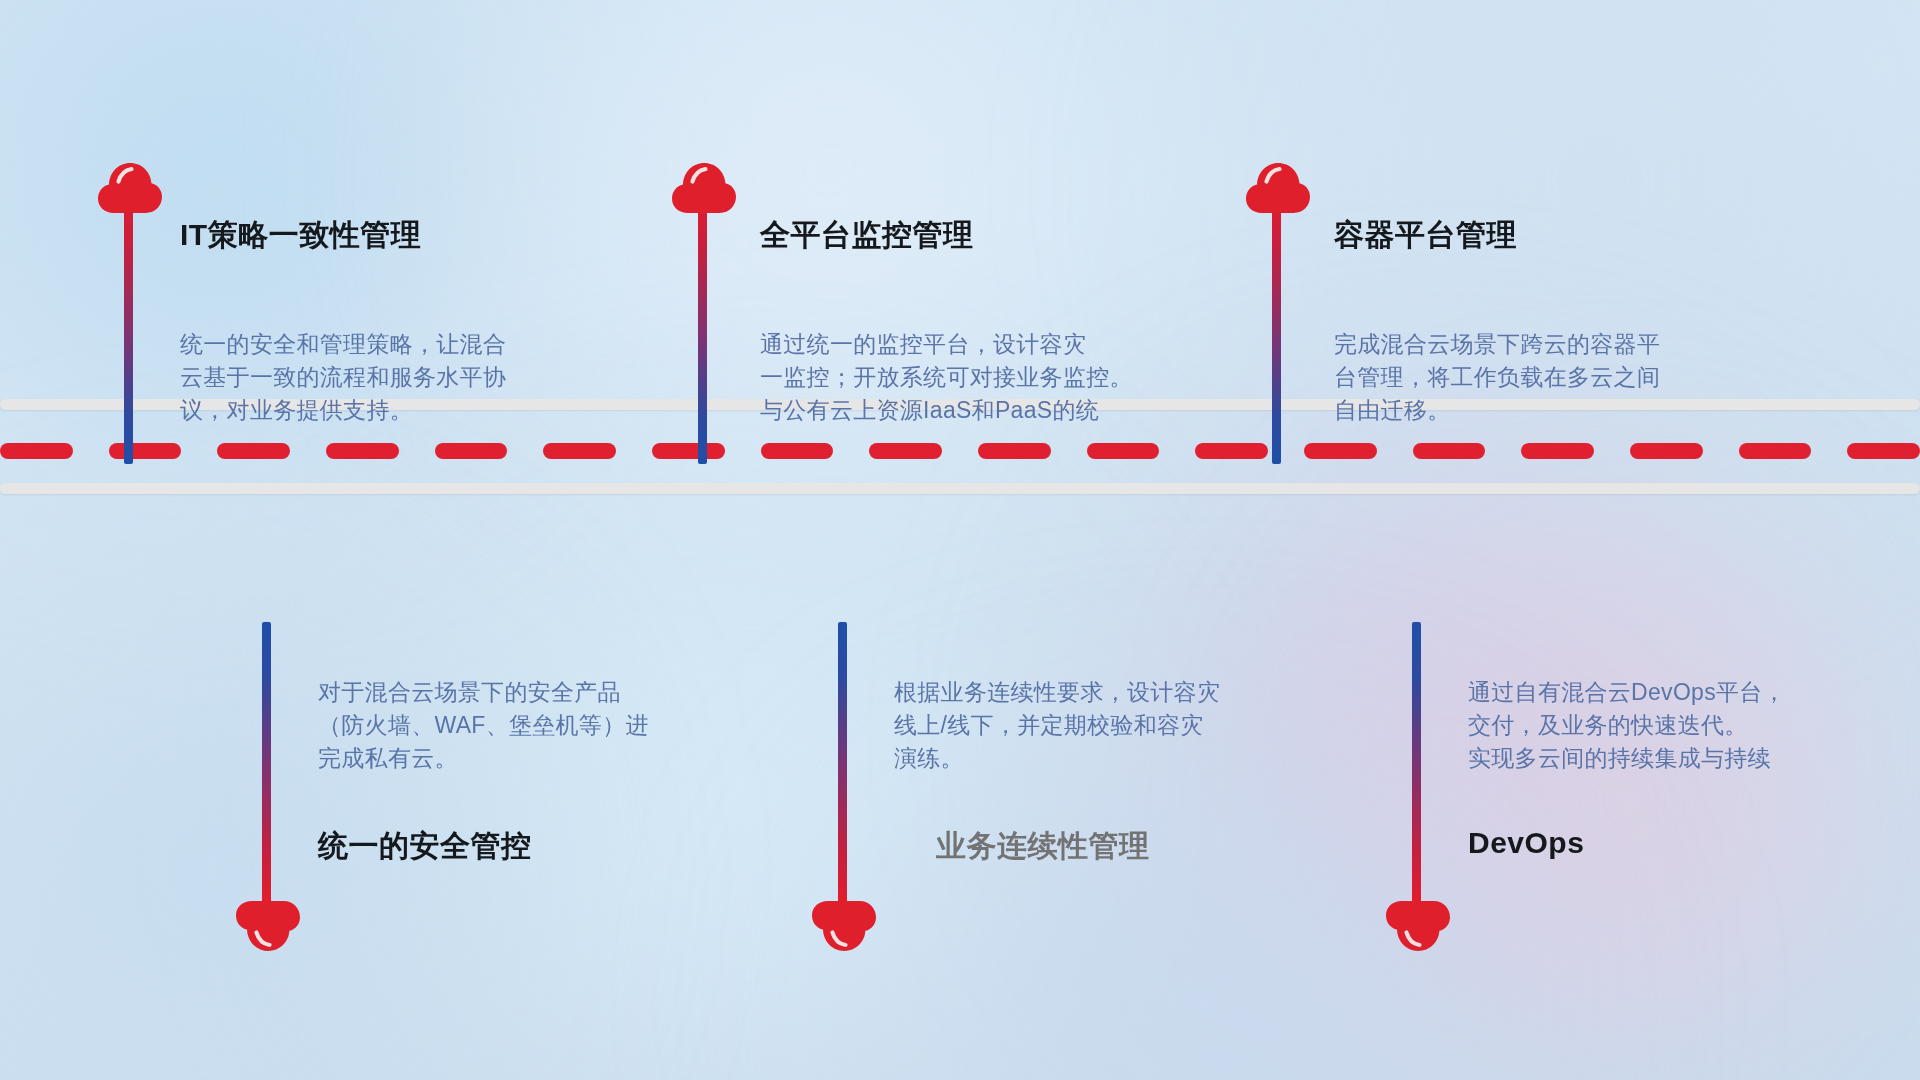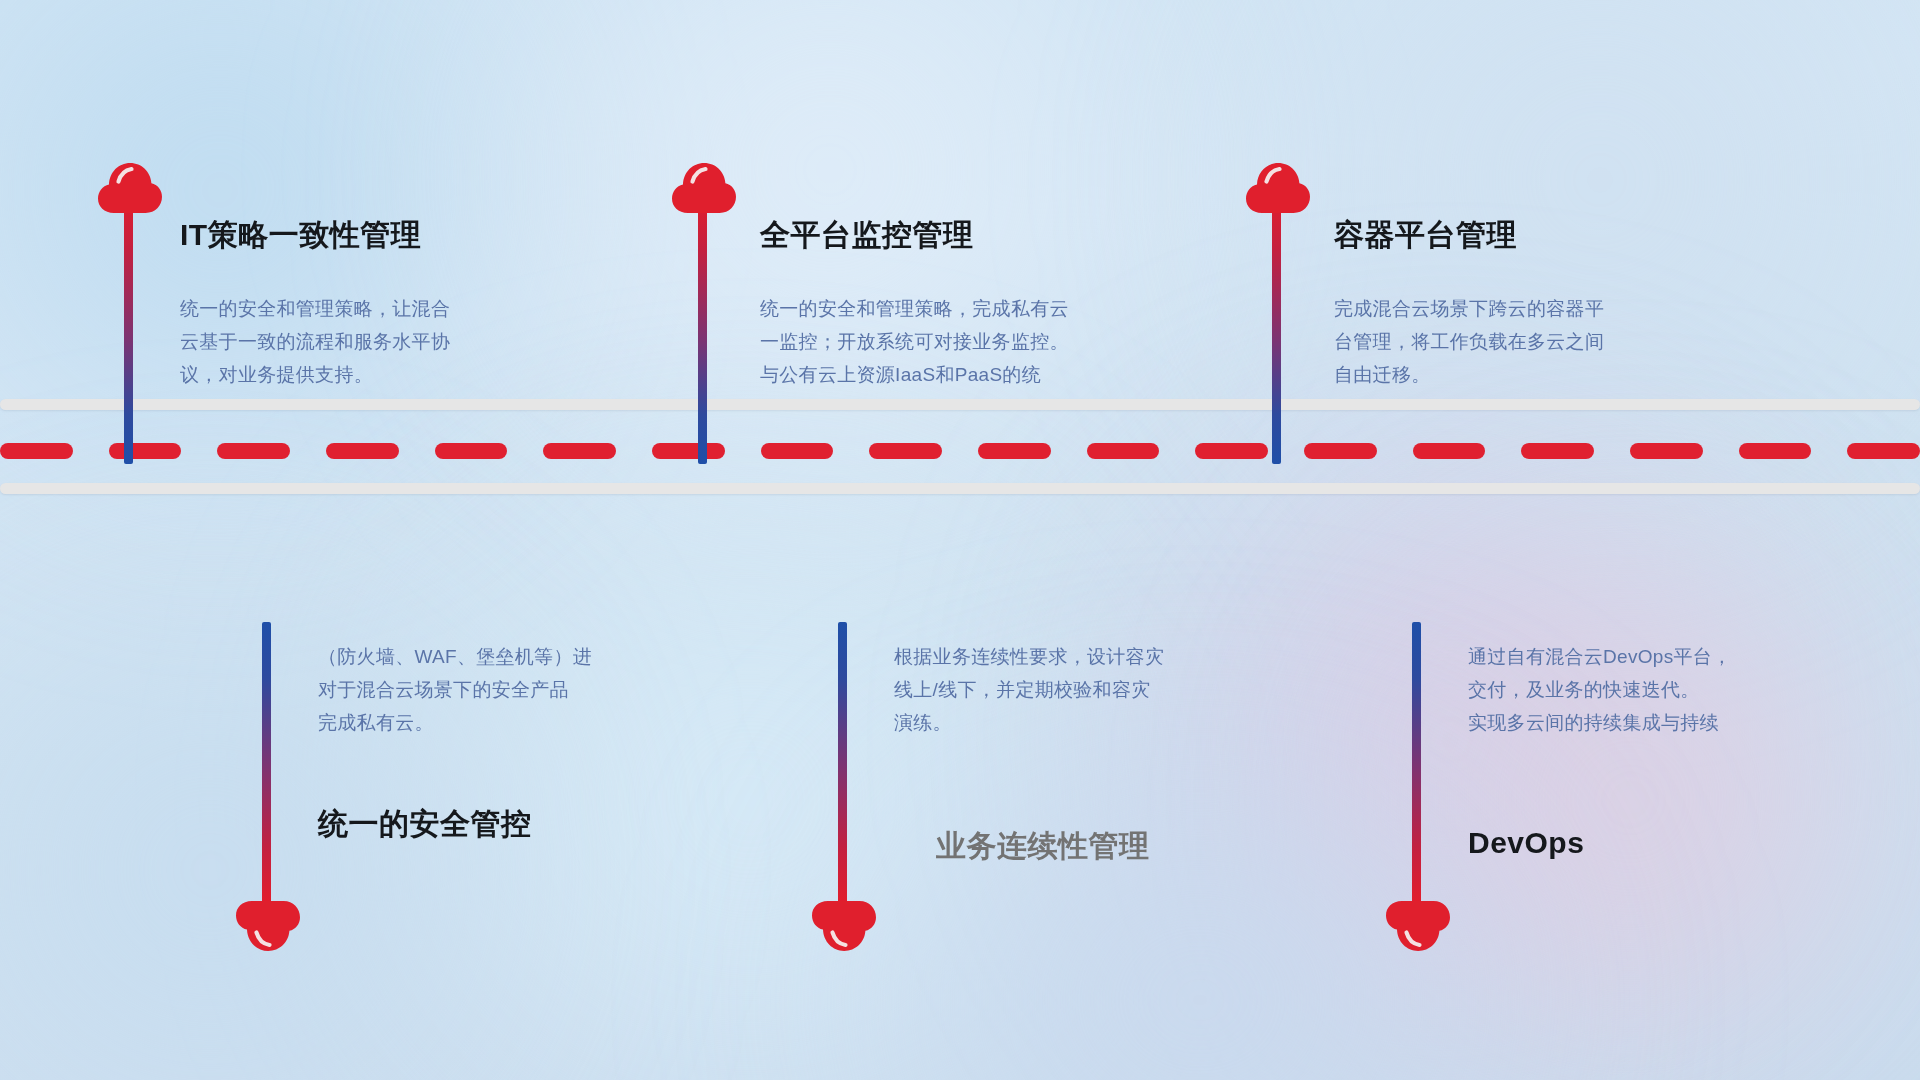--- a/index.html
+++ b/index.html
@@ -45,22 +45,22 @@
   .pin{position:absolute;}
   .pin-stem{position:absolute;width:9px;border-radius:2px;}
   .stem-down{background:linear-gradient(180deg,#e41d2b 0%,#c4203f 22%,#7b3473 55%,#2e4a9e 82%,#1f4fa8 100%);}
   .stem-up{background:linear-gradient(180deg,#1f4fa8 0%,#2e4a9e 20%,#7b3473 50%,#c4203f 80%,#e41d2b 100%);}
 
   .cloud{position:absolute;width:66px;height:52px;}
 
   
   .pin-title{position:absolute;white-space:nowrap;
     font-size:30px;font-weight:700;color:#15181c;letter-spacing:.5px;}
-  .pin-body{position:absolute;font-size:19px;line-height:33px;
-    color:#5a74a8;letter-spacing:.3px;font-weight:400;}
+  .pin-body{position:absolute;font-size:23px;line-height:33px;
+    color:#5a74a8;letter-spacing:.3px;font-weight:400;margin-top:36px;}
   .pin-body div{white-space:nowrap;}
 </style>
 </head>
 <body>
 
 <div id="stage">
 
   <div class="bg-base"></div>
   <div class="bg-blob blob-a"></div>
   <div class="bg-blob blob-b"></div>
@@ -113,21 +113,21 @@
       <div class="pin" style="left: 0px; top: 0px; width: 1729px; height: 1080px; pointer-events: none;">
         <div class="pin-stem stem-down" style="left: 698px; top: 190px; height: 274px;"></div>
         <div class="cloud" style="left: 671px; top: 162px;"><svg width="66" height="52" viewBox="0 0 66 52">
             <g>
               <path d="M17 51 C7 51 1 44.5 1 36.5 C1 29.5 5.5 23.8 12 22.4 C12.4 10.2 21.6 1 33.2 1 C44.6 1 53.6 9.7 54.4 21.2 C60.6 22.6 65 28 65 34.8 C65 43.6 58.2 51 48.6 51 Z" fill="#e01f2d"></path>
               <path d="M21.5 19.5 C23.5 12.5 28.5 8 34.5 7" stroke="#f5f2f2" stroke-width="4.2" stroke-linecap="round" fill="none" opacity="0.92"></path>
             </g>
           </svg></div>
         <div class="pin-title" style="left: 760px; top: 215px; color: rgb(21, 24, 28);">全平台监控管理</div>
         <div class="pin-body" style="left: 760px; color: rgb(90, 116, 168); top: 292px;">
-          <div>统一的安全和管理策略，完成私有云</div>
+          <div>通过统一的监控平台，设计容灾</div>
           <div>一监控；开放系统可对接业务监控。</div>
           <div>与公有云上资源IaaS和PaaS的统</div>
         </div>
       </div>
       <div class="pin" style="left: 0px; top: 0px; width: 1920px; height: 1051px; pointer-events: none;">
         <div class="pin-stem stem-down" style="left: 1272px; top: 190px; height: 274px;"></div>
         <div class="cloud" style="left: 1245px; top: 162px;"><svg width="66" height="52" viewBox="0 0 66 52">
             <g>
               <path d="M17 51 C7 51 1 44.5 1 36.5 C1 29.5 5.5 23.8 12 22.4 C12.4 10.2 21.6 1 33.2 1 C44.6 1 53.6 9.7 54.4 21.2 C60.6 22.6 65 28 65 34.8 C65 43.6 58.2 51 48.6 51 Z" fill="#e01f2d"></path>
               <path d="M21.5 19.5 C23.5 12.5 28.5 8 34.5 7" stroke="#f5f2f2" stroke-width="4.2" stroke-linecap="round" fill="none" opacity="0.92"></path>
@@ -141,24 +141,24 @@
         </div>
       </div>
       <div class="pin" style="left: 0px; top: 0px; width: 1920px; height: 1080px; pointer-events: none;">
         <div class="pin-stem stem-up" style="left: 262px; top: 622px; height: 284px;"></div>
         <div class="cloud" style="left: 235px; top: 900px;"><svg width="66" height="52" viewBox="0 0 66 52">
             <g transform="scale(1,-1) translate(0,-52)">
               <path d="M17 51 C7 51 1 44.5 1 36.5 C1 29.5 5.5 23.8 12 22.4 C12.4 10.2 21.6 1 33.2 1 C44.6 1 53.6 9.7 54.4 21.2 C60.6 22.6 65 28 65 34.8 C65 43.6 58.2 51 48.6 51 Z" fill="#e01f2d"></path>
               <path d="M21.5 19.5 C23.5 12.5 28.5 8 34.5 7" stroke="#f5f2f2" stroke-width="4.2" stroke-linecap="round" fill="none" opacity="0.92"></path>
             </g>
           </svg></div>
-        <div class="pin-title" style="left: 318px; top: 804px; color: rgb(21, 24, 28);">统一的安全管控</div>
+        <div class="pin-title" style="left: 318px; top: 826px; color: rgb(21, 24, 28);">统一的安全管控</div>
         <div class="pin-body" style="left: 318px; color: rgb(90, 116, 168); top: 640px;">
+          <div>对于混合云场景下的安全产品</div>
           <div>（防火墙、WAF、堡垒机等）进</div>
-          <div>对于混合云场景下的安全产品</div>
           <div>完成私有云。</div>
         </div>
       </div>
       <div class="pin" style="left: 0px; top: 0px; width: 1920px; height: 1080px; pointer-events: none;">
         <div class="pin-stem stem-up" style="left: 838px; top: 622px; height: 284px;"></div>
         <div class="cloud" style="left: 811px; top: 900px;"><svg width="66" height="52" viewBox="0 0 66 52">
             <g transform="scale(1,-1) translate(0,-52)">
               <path d="M17 51 C7 51 1 44.5 1 36.5 C1 29.5 5.5 23.8 12 22.4 C12.4 10.2 21.6 1 33.2 1 C44.6 1 53.6 9.7 54.4 21.2 C60.6 22.6 65 28 65 34.8 C65 43.6 58.2 51 48.6 51 Z" fill="#e01f2d"></path>
               <path d="M21.5 19.5 C23.5 12.5 28.5 8 34.5 7" stroke="#f5f2f2" stroke-width="4.2" stroke-linecap="round" fill="none" opacity="0.92"></path>
             </g>

